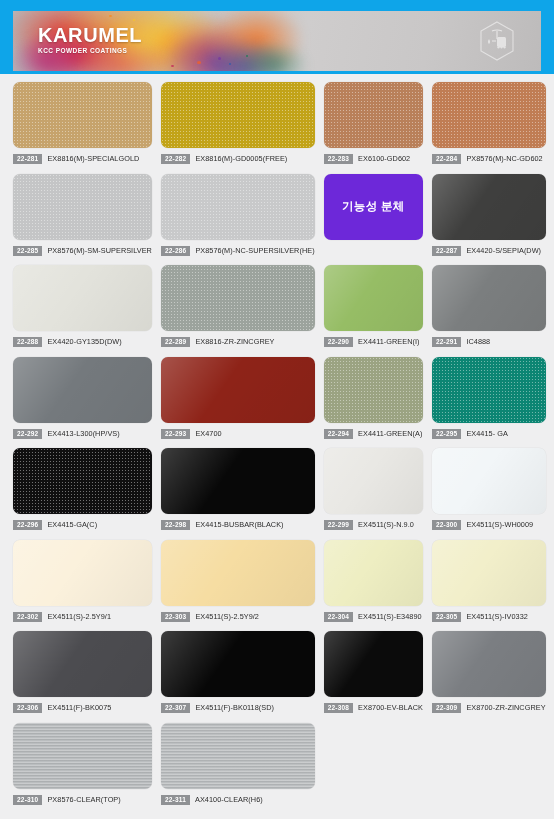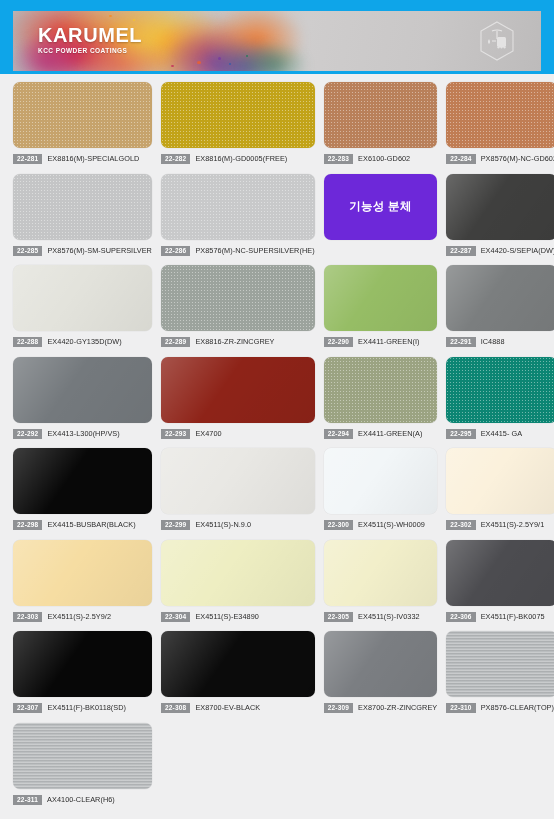--- a/index.html
+++ b/index.html
@@ -304,20 +304,27 @@
       </div>
     </div>
     <div class="cell">
       <div class="chip metallic" style="background: rgb(12, 133, 115);"></div>
       <div class="caption">
         <span class="code">22-295</span>
         <span class="name">EX4415- GA</span>
       </div>
     </div>
     <div class="cell">
+      <div class="chip metallic" style="background: rgb(16, 15, 16);"></div>
+      <div class="caption">
+        <span class="code">22-296</span>
+        <span class="name">EX4415-GA(C)</span>
+      </div>
+    </div>
+    <div class="cell">
       <div class="chip gloss" style="background: rgb(8, 8, 8);"></div>
       <div class="caption">
         <span class="code">22-298</span>
         <span class="name">EX4415-BUSBAR(BLACK)</span>
       </div>
     </div>
     <div class="cell">
       <div class="chip gloss" style="background: rgb(233, 232, 228);"></div>
       <div class="caption">
         <span class="code">22-299</span>

